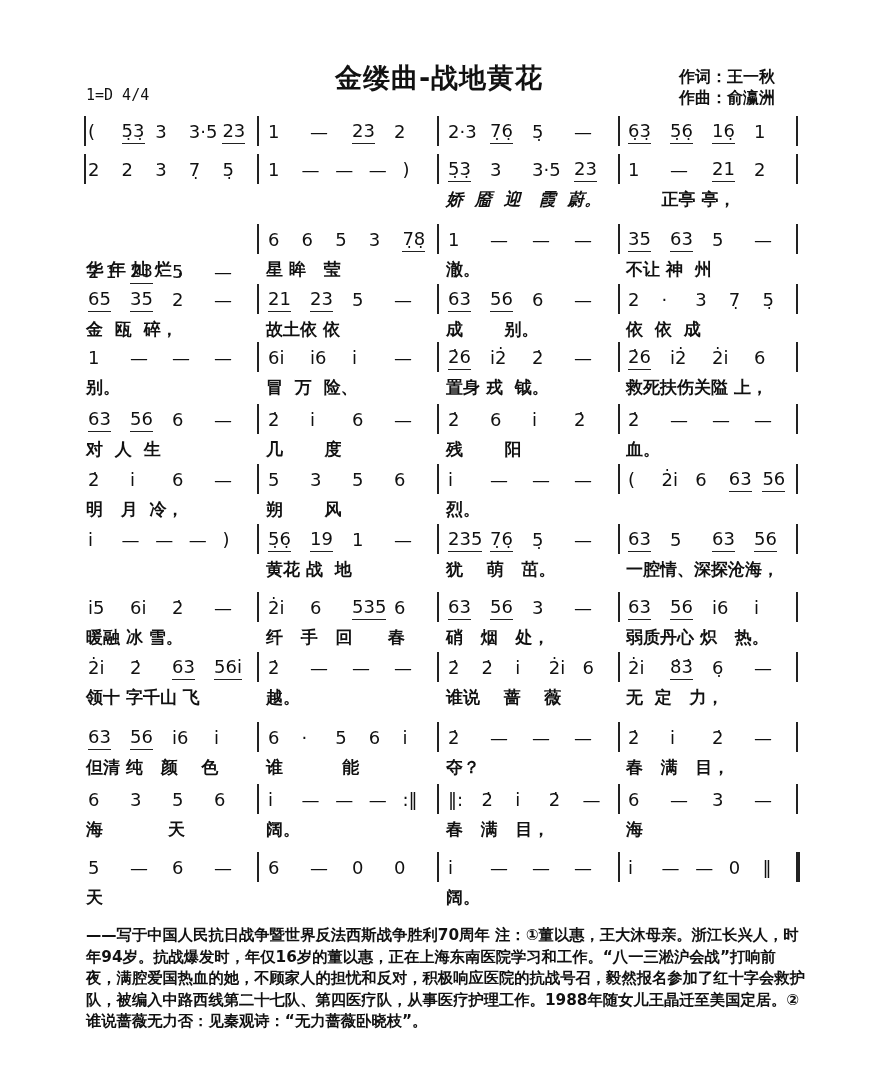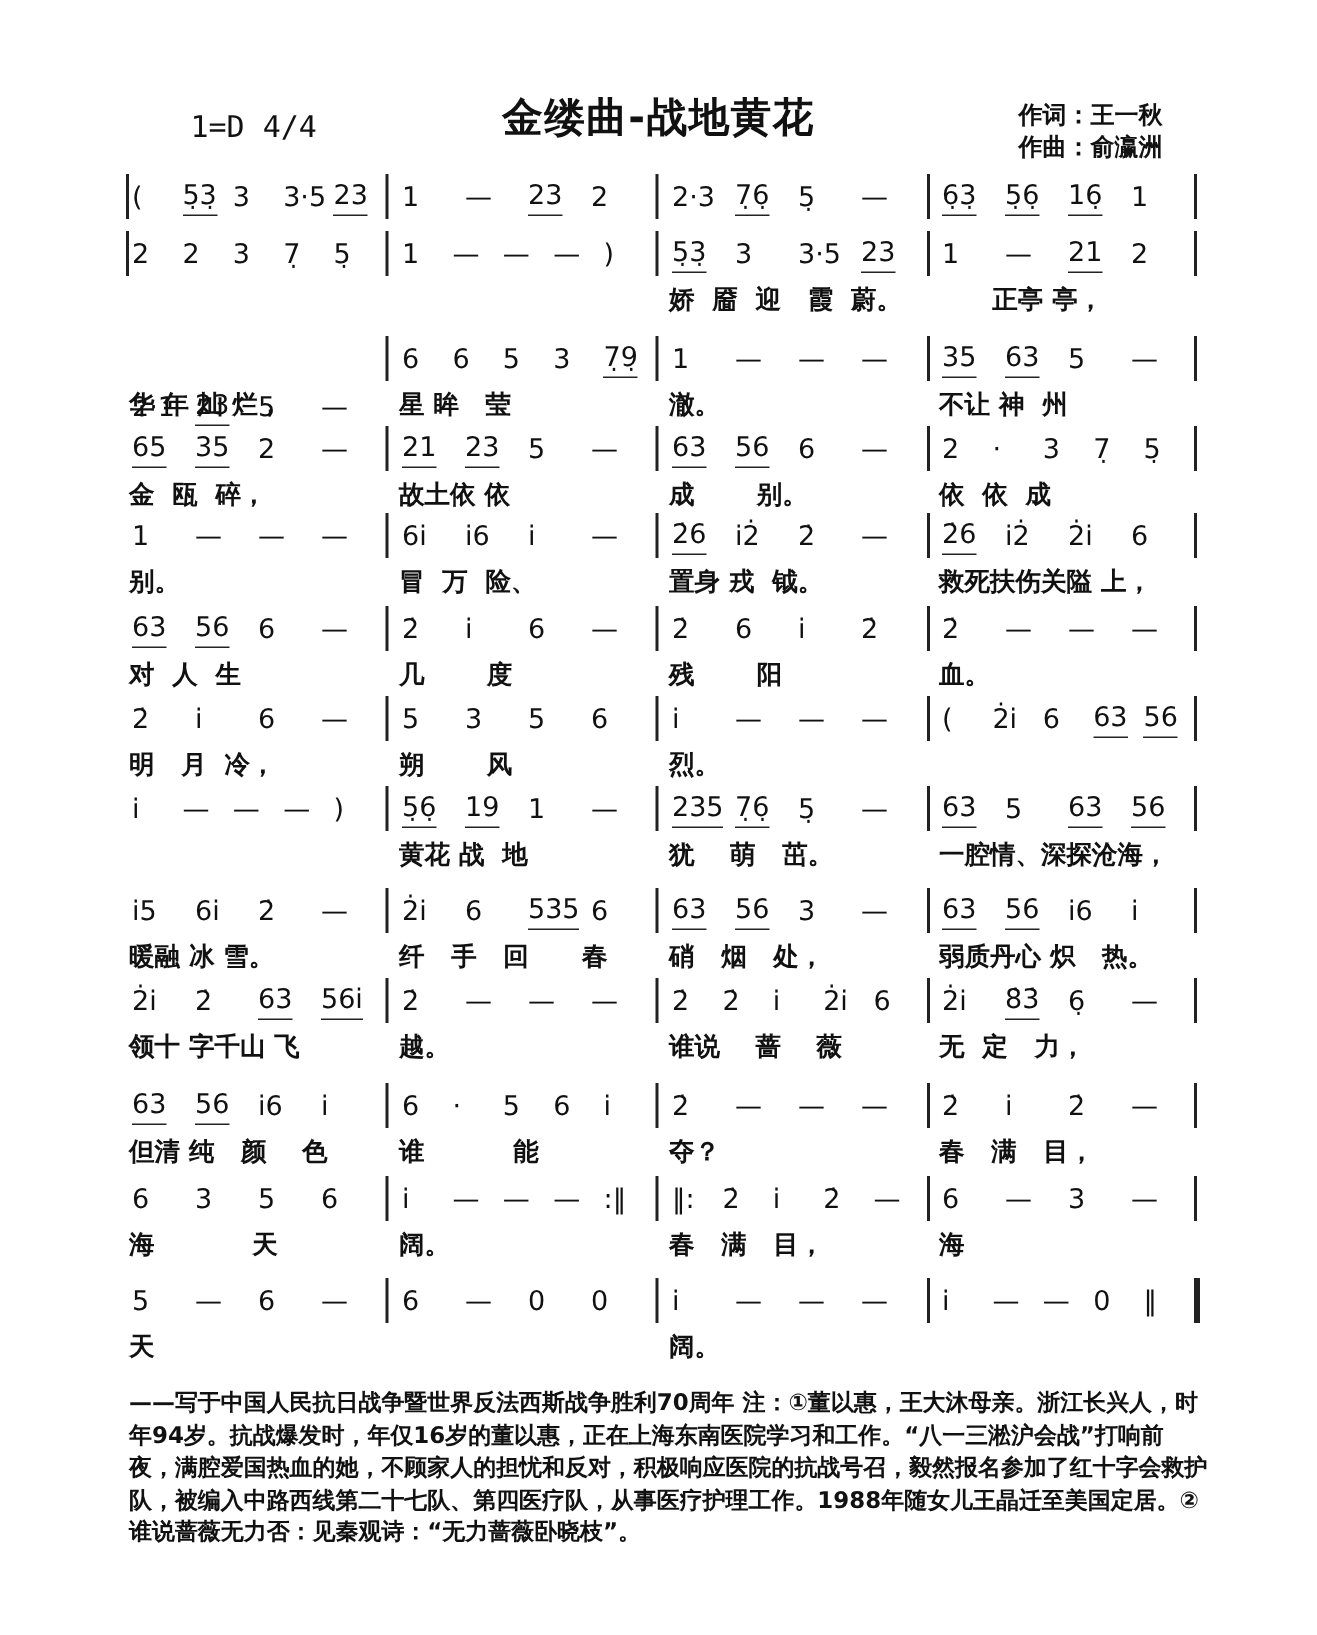--- a/index.html
+++ b/index.html
@@ -1,18 +1,18 @@
 <!DOCTYPE html>
 <html><head>
 <meta charset="utf-8">
 <style>
   html,body{margin:0;padding:0;background:#fff;}
   body{width:878px;height:1090px;position:relative;overflow:hidden;color:#111;
        font-family:"DejaVu Sans","Liberation Sans",sans-serif;}
-  .key{position:absolute;left:86px;top:72px;font-size:20px;font-family:"DejaVu Sans Mono",monospace;margin-left:41px;}
+  .key{position:absolute;left:86px;top:86px;font-size:15px;font-family:"DejaVu Sans Mono",monospace;}
   .title{position:absolute;left:0;width:878px;top:60px;text-align:center;font-size:27px;font-weight:bold;letter-spacing:1px;}
   .credits{position:absolute;left:679px;top:66px;font-size:16px;font-weight:bold;line-height:21px;}
   .score{position:absolute;left:0;top:0;width:878px;height:900px;}
   .bar{position:absolute;width:1.5px;background:#222;}
   .meas{position:absolute;top:0;height:24px;display:flex;align-items:flex-end;}
   .tok{position:absolute;bottom:0;font-size:18px;line-height:20px;height:22px;font-family:"DejaVu Sans",sans-serif;white-space:nowrap;}
   .u1{border-bottom:1.3px solid #222;}
   .lyr{position:absolute;font-size:17px;font-weight:bold;white-space:pre;letter-spacing:0;}
   .note{position:absolute;left:86px;top:925px;width:720px;font-size:15.3px;line-height:21.5px;font-weight:bold;text-align:left;}
   .dbl{position:absolute;width:4px;background:#222;}
@@ -76,21 +76,21 @@
       <span class="tok" style="left: 67.2px;">—</span>
       <span class="tok" style="left: 100.8px;">—</span>
       <span class="tok" style="left: 134.4px;">)</span>
     </div>
     <div class="meas" style="left: 448px; top: 158px; width: 168px;">
       <span class="tok u1" style="left: 0px;">5̣3̣</span>
       <span class="tok" style="left: 42px;">3</span>
       <span class="tok" style="left: 84px;">3·5</span>
       <span class="tok u1" style="left: 126px;">23</span>
     </div>
-    <div class="lyr" style="left: 446px; top: 188px;">娇  靥  迎   霞  蔚。</div>
+    <div class="lyr" style="left: 446px; top: 188px; font-style: italic;">娇  靥  迎   霞  蔚。</div>
     <div class="meas" style="left: 628px; top: 158px; width: 168px;">
       <span class="tok" style="left: 0px;">1</span>
       <span class="tok" style="left: 42px;">—</span>
       <span class="tok u1" style="left: 84px;">21</span>
       <span class="tok" style="left: 126px;">2</span>
     </div>
     <div class="lyr" style="left: 626px; top: 188px;">      正亭 亭，</div>
     <div class="bar" style="left: 257px; top: 224px; height: 30px;"></div>
     <div class="bar" style="left: 437px; top: 224px; height: 30px;"></div>
     <div class="bar" style="left: 618px; top: 224px; height: 30px;"></div>
@@ -100,21 +100,21 @@
       <span class="tok u1" style="left: 42px;">23</span>
       <span class="tok" style="left: 84px;">5</span>
       <span class="tok" style="left: 126px;">—</span>
     </div>
     <div class="lyr" style="left: 86px; top: 258px;">华 年 灿 烂，</div>
     <div class="meas" style="left: 268px; top: 228px; width: 168px;">
       <span class="tok" style="left: 0px;">6</span>
       <span class="tok" style="left: 33.6px;">6</span>
       <span class="tok" style="left: 67.2px;">5</span>
       <span class="tok" style="left: 100.8px;">3</span>
-      <span class="tok u1" style="left: 134.4px;">7̣9̣</span>
+      <span class="tok u1" style="left: 134.4px;">7̣8̣</span>
     </div>
     <div class="lyr" style="left: 266px; top: 258px;">星 眸   莹</div>
     <div class="meas" style="left: 448px; top: 228px; width: 168px;">
       <span class="tok" style="left: 0px;">1</span>
       <span class="tok" style="left: 42px;">—</span>
       <span class="tok" style="left: 84px;">—</span>
       <span class="tok" style="left: 126px;">—</span>
     </div>
     <div class="lyr" style="left: 446px; top: 258px;">澈。</div>
     <div class="meas" style="left: 628px; top: 228px; width: 168px;">

